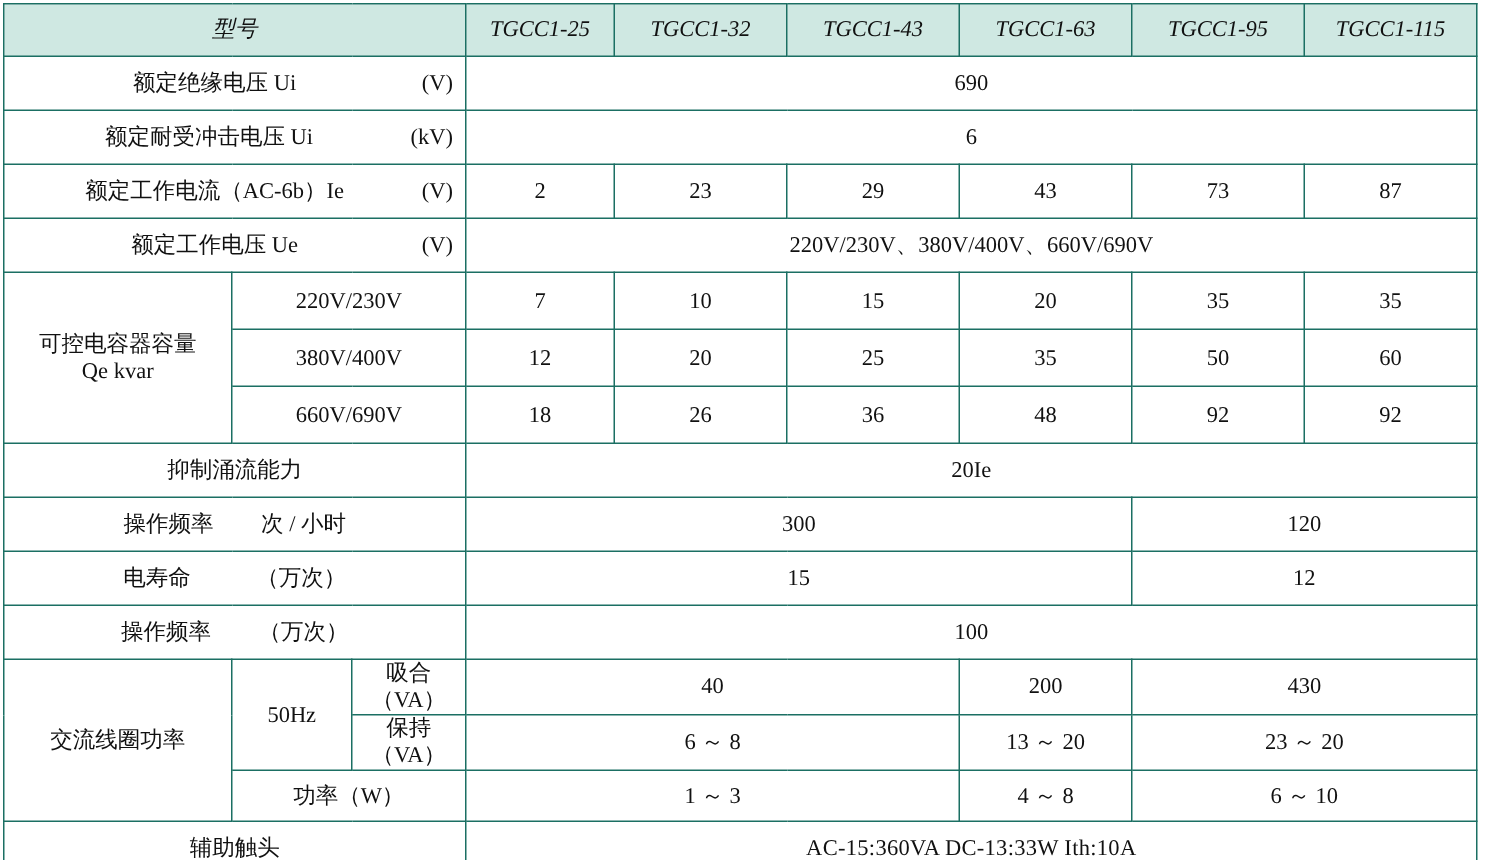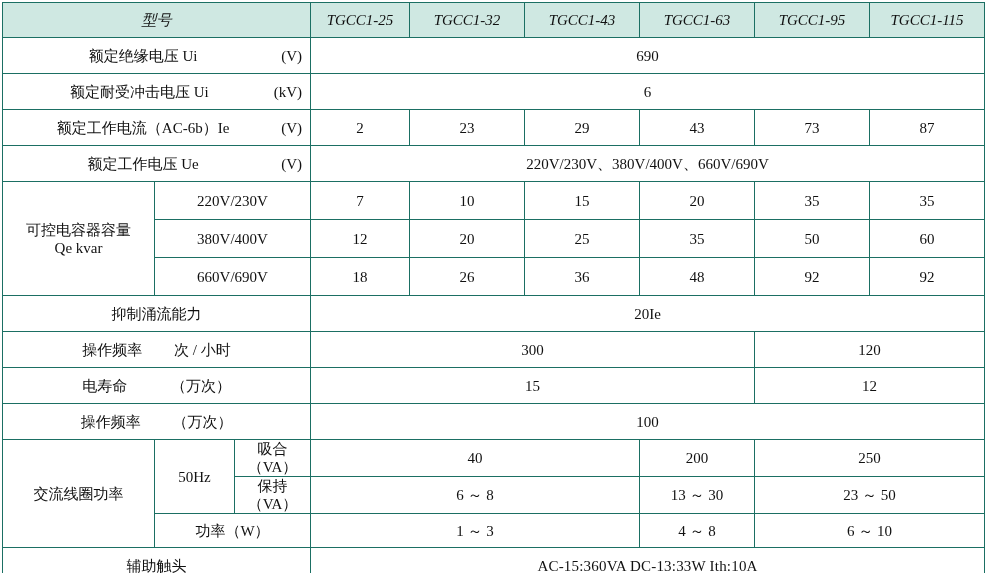--- a/index.html
+++ b/index.html
@@ -208,28 +208,28 @@
         </td>
         <td class="cellnum" colspan="6">100</td>
       </tr>
 
       <tr class="h34">
         <td class="vlabel" rowspan="3">交流线圈功率</td>
         <td rowspan="2">50Hz</td>
         <td class="sub-label">吸合（VA）</td>
         <td class="cellnum" colspan="3">40</td>
         <td class="cellnum">200</td>
-        <td class="cellnum" colspan="2">250</td>
+        <td class="cellnum" colspan="2">430</td>
       </tr>
 
       <tr class="h34">
         <td class="sub-label">保持（VA）</td>
         <td class="cellnum" colspan="3">6 ～ 8</td>
-        <td class="cellnum">13 ～ 30</td>
-        <td class="cellnum" colspan="2">23 ～ 50</td>
+        <td class="cellnum">13 ～ 20</td>
+        <td class="cellnum" colspan="2">23 ～ 20</td>
       </tr>
 
       <tr class="h34">
         <td class="sub-label" colspan="2">功率（W）</td>
         <td class="cellnum" colspan="3">1 ～ 3</td>
         <td class="cellnum">4 ～ 8</td>
         <td class="cellnum" colspan="2">6 ～ 10</td>
       </tr>
 
       <tr class="h36">

